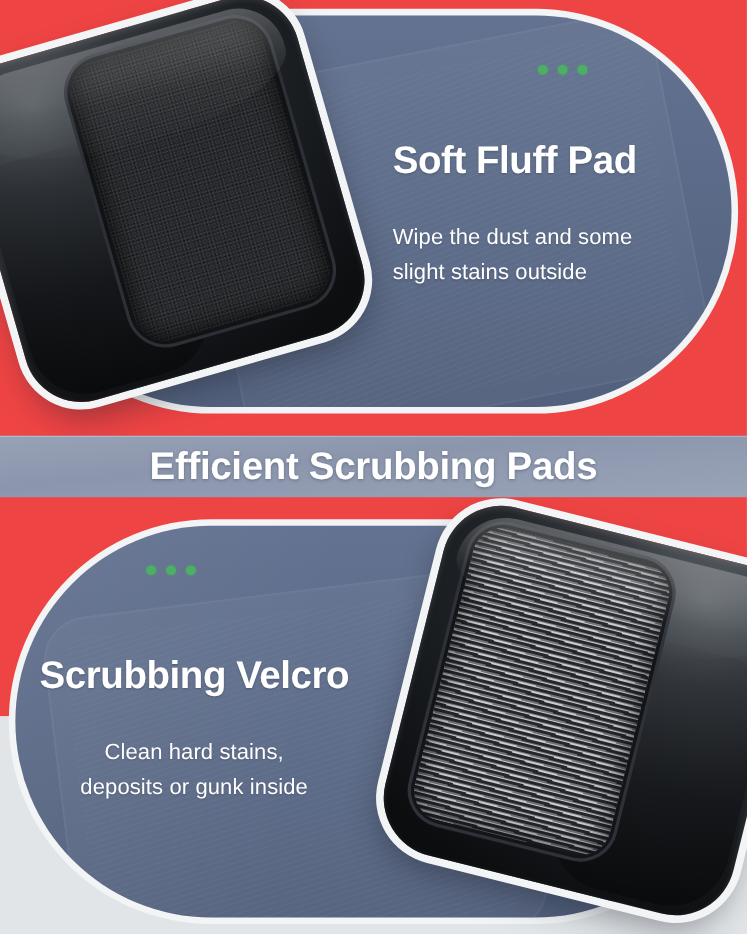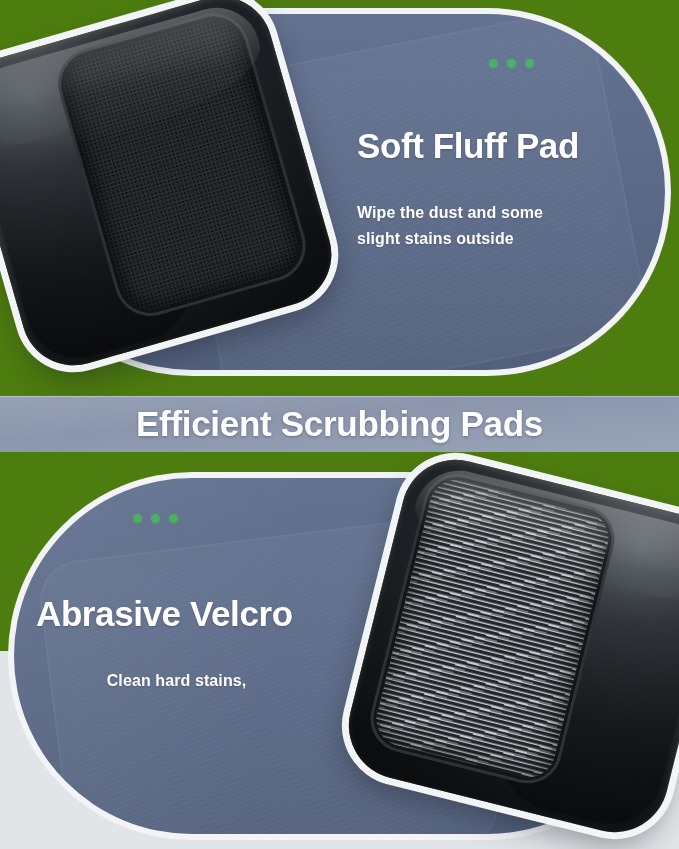--- a/index.html
+++ b/index.html
@@ -7,21 +7,21 @@
   html, body {
     width:679px; height:849px;
     overflow:hidden;
     background:#e2e5e8;
     font-family:"Liberation Sans", sans-serif;
   }
 
   #root {
     position:relative;
     width:679px; height:651px;
-    background:#4d7c0f;
+    background:#ef4444;
   }
 
   
   .panel {
     position:absolute;
     left:14px;
     width:651px;
     border-radius:180px;
     background:#5b6b8b;
     box-shadow:0 0 0 6px #f2f4f6;
@@ -76,22 +76,22 @@
   .txt { position:absolute; z-index:7; color:#ffffff; }
   .headline {
     font-size:35px;
     font-weight:700;
     letter-spacing:-.4px;
     line-height:1.05;
     text-shadow:0 1px 2px rgba(0,0,0,.22);
     white-space:nowrap;
   }
   .body-copy {
-    font-size:16px;
-    font-weight:700;
+    font-size:20px;
+    font-weight:400;
     line-height:1.62;
     letter-spacing:.1px;
     text-shadow:0 1px 2px rgba(0,0,0,.16);
     white-space:nowrap;
   }
   .body-copy span { display:block; }
 
   #headline-top  { left:357px; top:128px; }
   #body-top      { left:357px; top:200px; }
   #headline-bot  { left:36px;  top:596px; }
@@ -265,24 +265,25 @@
       <div class="ghost-lines"></div>
     </div>
   </div>
 
   <div class="dots" id="dots-bottom">
     <span></span>
     <span></span>
     <span></span>
   </div>
 
-  <div class="txt headline" id="headline-bot">Abrasive Velcro</div>
+  <div class="txt headline" id="headline-bot">Scrubbing Velcro</div>
 
   <div class="txt body-copy" id="body-bot">
     <span>Clean hard stains,</span>
+    <span>deposits or gunk inside</span>
   </div>
 
   <div class="product" id="product-bottom">
     <div class="shell"></div>
     <div class="side"></div>
     <div class="pad"></div>
     <div class="bevel"></div>
   </div>
 
 </div>

